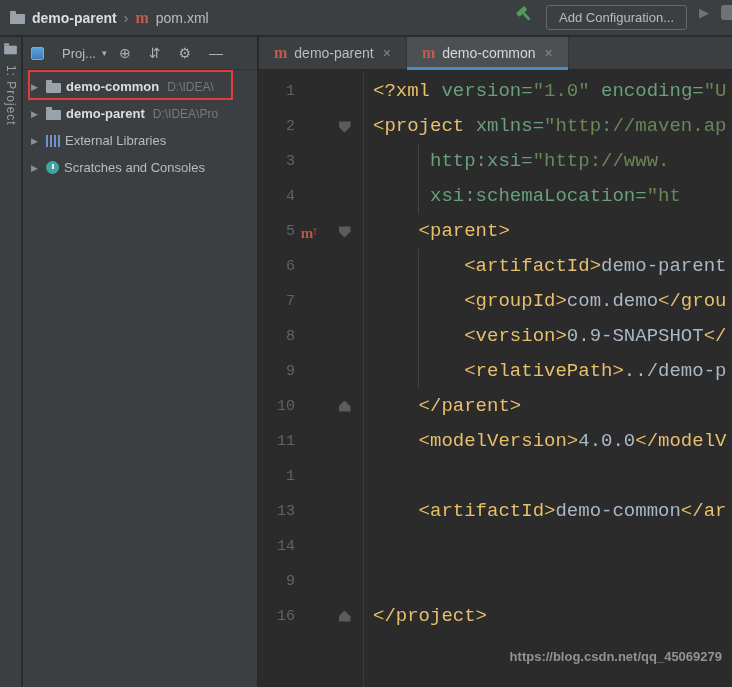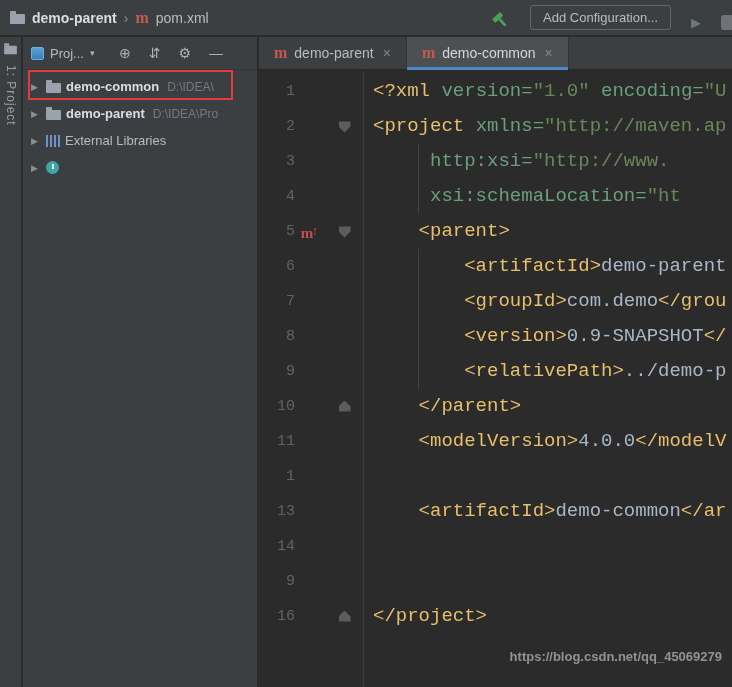--- a/index.html
+++ b/index.html
@@ -12,21 +12,21 @@
   
   .titlebar {
     position:absolute; left:0; top:0; width:732px; height:36px;
     background:#3C3F41; border-bottom:1px solid #292B2D;
     display:flex; align-items:center; z-index:5;
   }
   .tb-left { display:flex; align-items:center; gap:7px; margin-left:10px; }
   .crumb-bold { color:#DDDDDD; font-weight:bold; font-size:14px; }
   .crumb { color:#BBBBBB; font-size:14px; }
   .sep { color:#87909A; font-size:14px; }
-  .tb-right { margin-left:auto; display:flex; align-items:flex-end; gap:20px; margin-right:4px; }
+  .tb-right { margin-left:auto; display:flex; align-items:flex-start; gap:12px; margin-right:4px; }
   .add-config {
     border:1px solid #646868; border-radius:3px; background:transparent;
     color:#BBBBBB; font-size:13px; padding:4px 12px; white-space:nowrap;
     font-family:"Liberation Sans", sans-serif;
   }
   .play { color:#6F7679; font-size:13px; }
   .clipped-icon { width:15px; height:15px; background:#6F7377; border-radius:3px; margin-right:-8px; }
 
   
   .mvn {
@@ -53,21 +53,21 @@
   
   .panel {
     position:absolute; left:23px; top:37px; width:235px; bottom:0;
     background:#3C3F41; border-right:1px solid #282828; z-index:3;
   }
   .panel-header {
     height:33px; border-bottom:1px solid #323537;
     display:flex; align-items:center; padding:0 8px; gap:6px;
   }
   .pv-icon { width:13px; height:13px; border-radius:2px; background:linear-gradient(180deg,#57A3D9,#3F7CB8); border:1px solid #69B2E0; flex:none; }
-  .panel-title { color:#BBBBBB; font-size:13px; white-space:nowrap; }
+  .panel-title { color:#BBBBBB; font-size:13px; white-space:nowrap;margin-left:12px; }
   .panel-caret { color:#AFB1B3; font-size:9px; }
   .panel-icons { margin-left:auto; display:flex; align-items:center; gap:18px; padding-right:26px; }
   .ph-icon { color:#AFB1B3; font-size:14px; line-height:14px; }
 
   .tree { padding-top:3px; }
   .tree-row {
     height:27px; display:flex; align-items:center; padding-left:8px; gap:5px;
     font-size:13px; white-space:nowrap; overflow:hidden;
   }
   .tree-arrow { color:#8C9093; font-size:9px; width:10px; flex:none; }
@@ -184,20 +184,21 @@
         <span class="tree-path">D:\IDEA\Pro</span>
       </div>
       <div class="tree-row">
         <span class="tree-arrow">▶</span>
         <span class="ticon libraries"></span>
         <span class="tree-label">External Libraries</span>
       </div>
       <div class="tree-row">
         <span class="tree-arrow">▶</span>
         <span class="ticon scratches"></span>
+        <span class="tree-label">Scratches and Consoles</span>
       </div>
     </div>
 </div>
 
 <div class="annotation"></div>
 
 <div class="editor">
   <div class="tabbar">
       <div class="tab">
         <span class="mvn">m</span>

